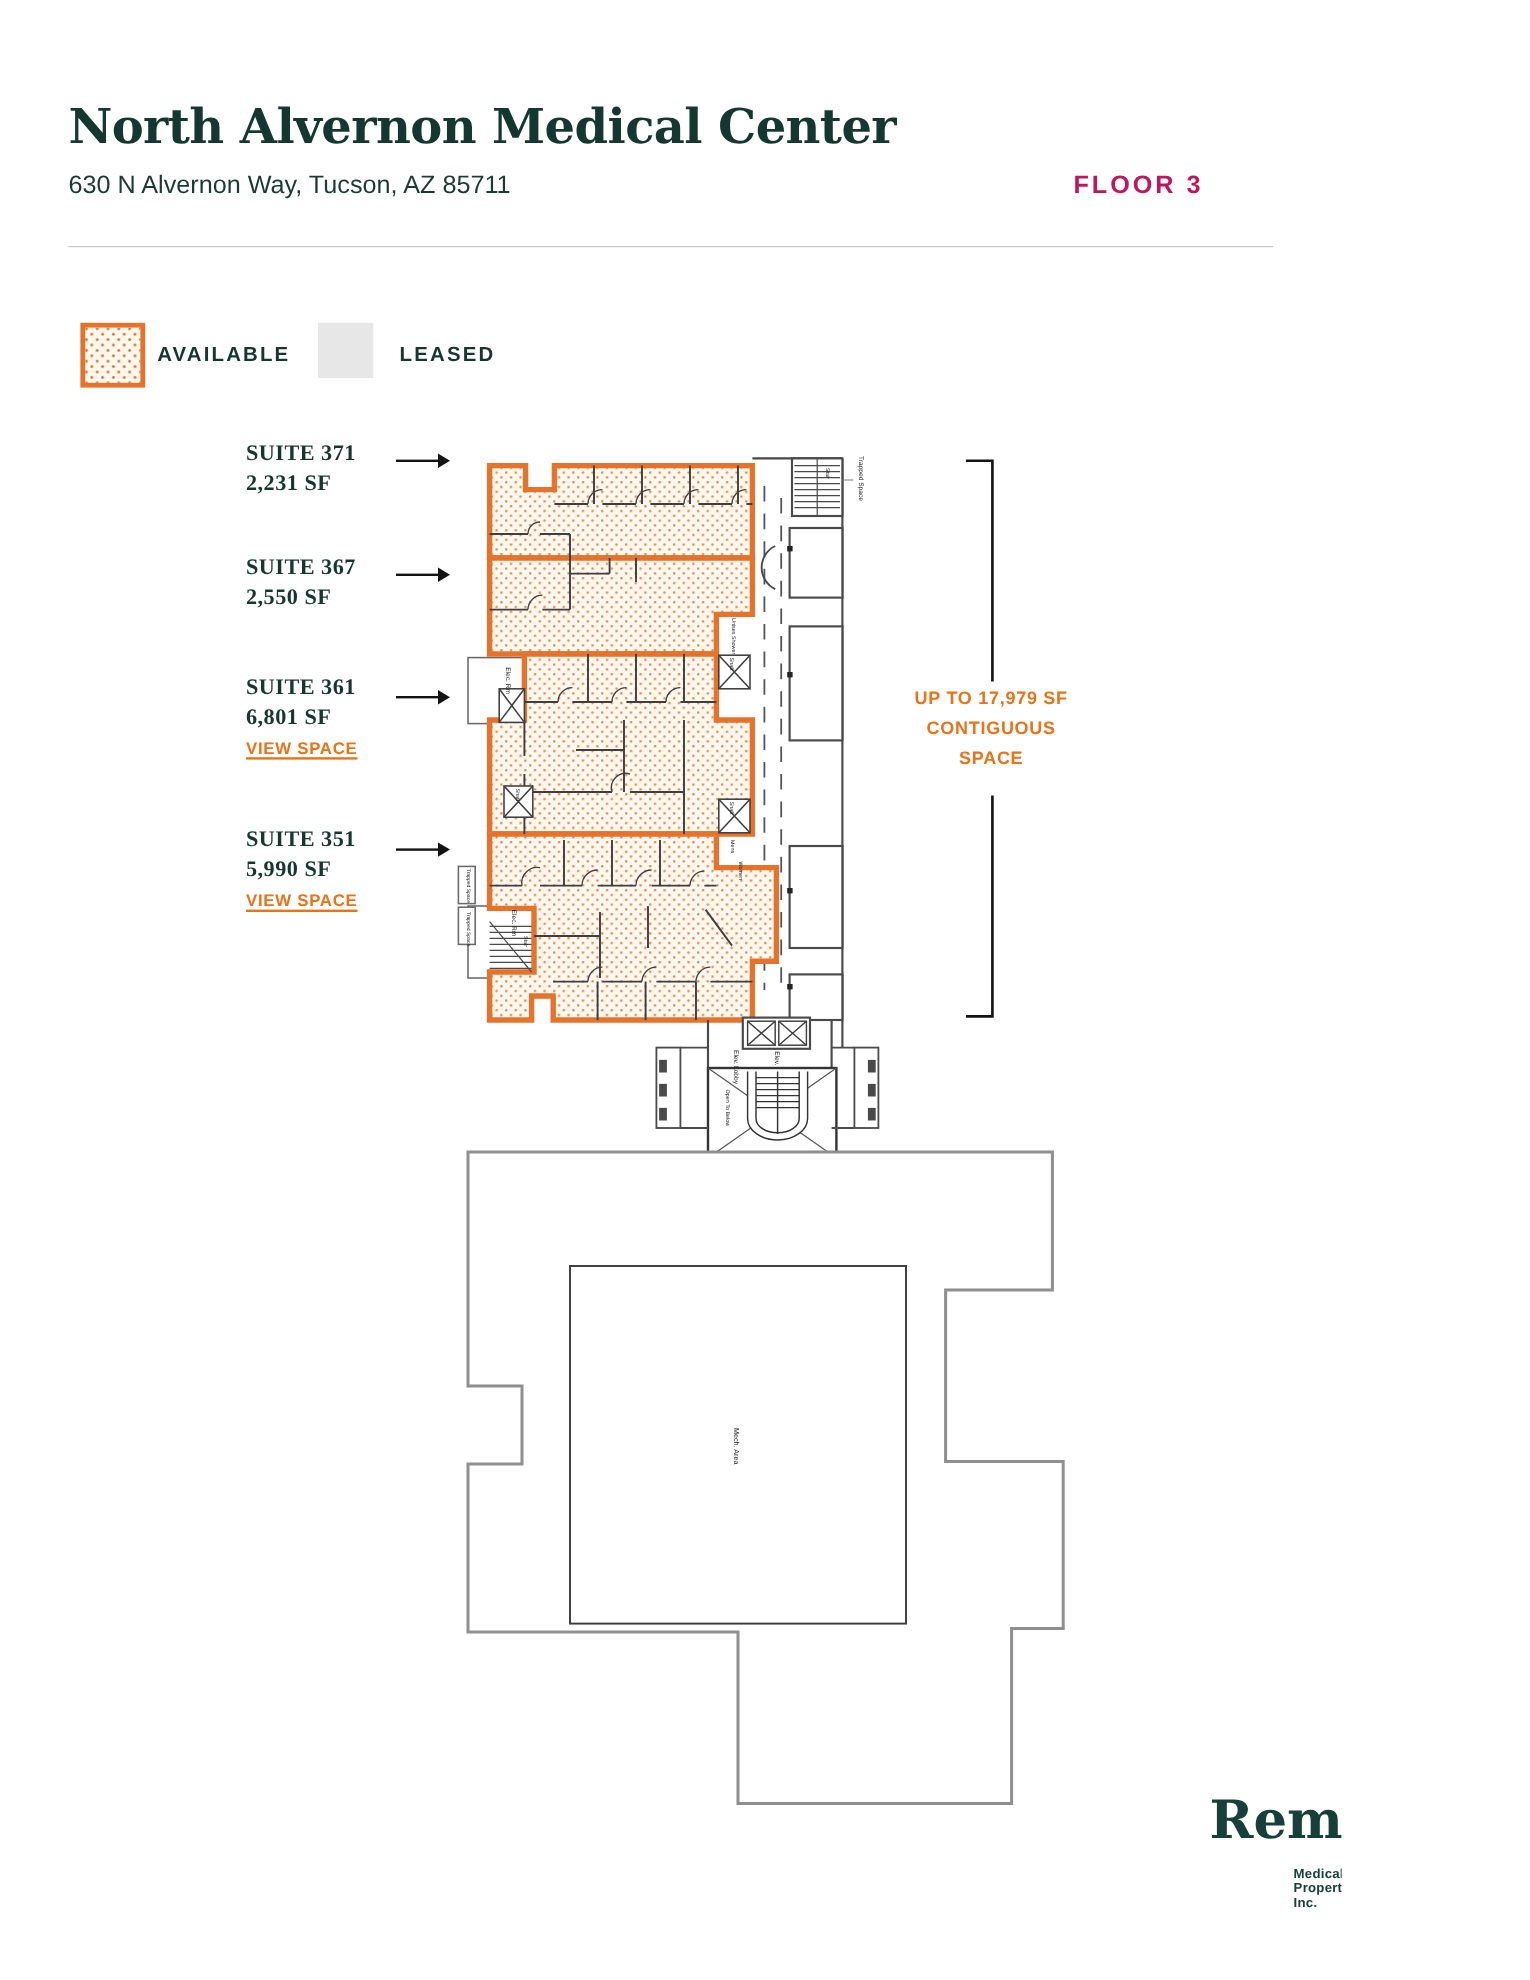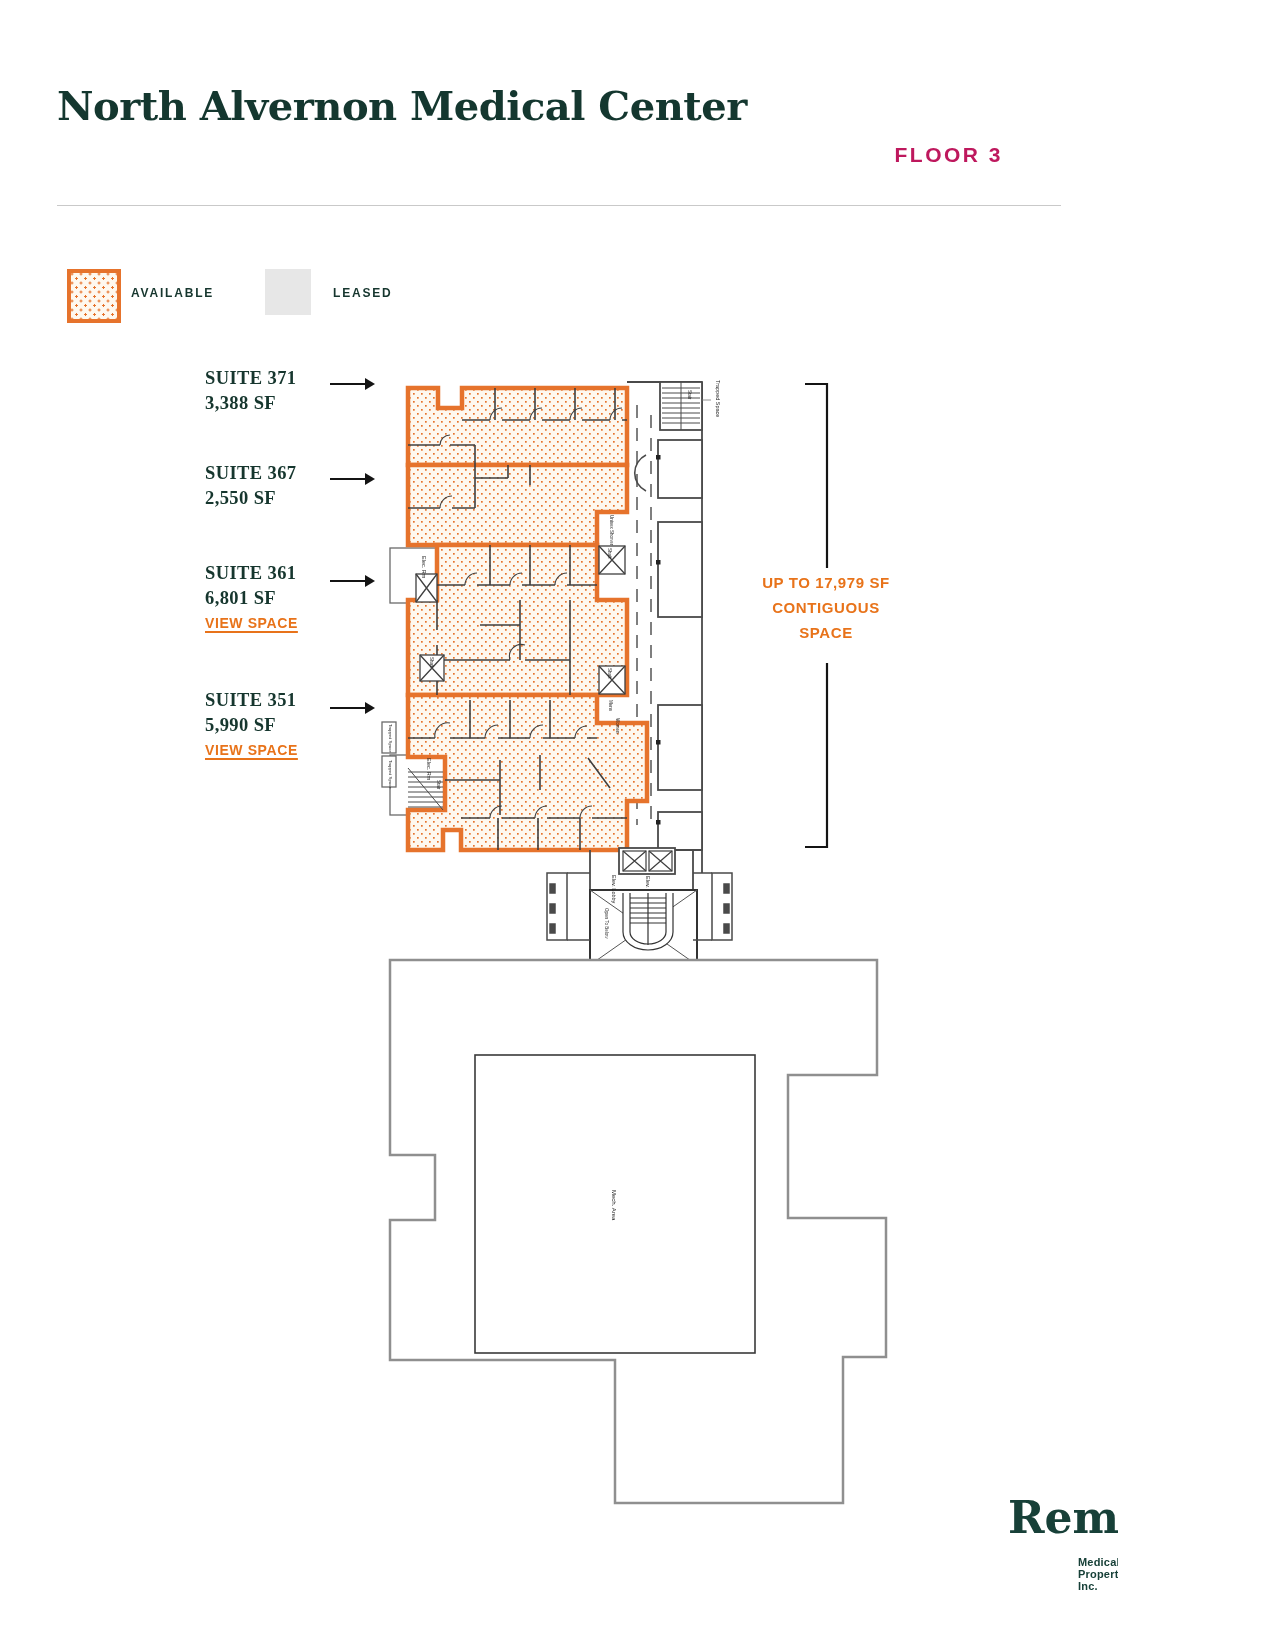--- a/index.html
+++ b/index.html
@@ -12,21 +12,21 @@
   .floor{position:absolute;right:115px;top:143px;font-size:21px;font-weight:bold;
          letter-spacing:2.5px;color:#be185d;}
   .rule{position:absolute;left:57px;right:57px;top:205px;height:1px;background:#c9c9c9;}
   
   .swatch{position:absolute;width:46px;height:46px;}
   .swatch.avail{left:67px;top:269px;border:4px solid #E6732C;background-color:#FEF8EF;
     background-image:radial-gradient(#E6732C 1.1px,transparent 1.2px),
                      radial-gradient(#E6732C 1.1px,transparent 1.2px);
     background-size:9px 9px;background-position:1px 1px,5.5px 5.5px;}
   .swatch.leased{left:265px;top:269px;background:#E7E7E7;border:0;}
-  .legend-label{position:absolute;font-size:12px;font-weight:bold;letter-spacing:1.8px;color:#16362E;}
+  .legend-label{position:absolute;font-size:17px;font-weight:bold;letter-spacing:1.8px;color:#16362E;}
   .legend-label.l1{left:131px;top:286px;}
   .legend-label.l2{left:333px;top:286px;}
   
   .suite{position:absolute;left:205px;}
   .suite .nm,.suite .ar{font-size:18.5px;font-weight:bold;letter-spacing:.4px;line-height:25px;color:#16362E;font-family:Liberation Serif, serif;}
   .view{display:inline-block;margin-top:4px;font-size:14px;font-weight:bold;letter-spacing:.6px;
         color:#E8731A;text-decoration:underline;text-underline-offset:3px;text-decoration-thickness:2px;cursor:pointer;}
   .suite-arrow{position:absolute;width:36px;height:2px;background:#141414;}
   .suite-arrow:after{content:'';position:absolute;right:-9px;top:-5px;border-left:10px solid #141414;
         border-top:6px solid transparent;border-bottom:6px solid transparent;}
@@ -39,31 +39,32 @@
   .logo-tag{position:absolute;left:1066px;top:1556px;font-size:11px;font-weight:bold;color:#174038;letter-spacing:.2px;padding-left:12px;}
   .logo-mark{position:absolute;left:1182px;top:1484px;}
   svg text{font-family:"Liberation Sans",sans-serif;}
 </style>
 </head>
 <body>
 
 <div id="page">
 
   <div class="title">North Alvernon Medical Center</div>
+  <div class="address">630 N Alvernon Way, Tucson, AZ 85711</div>
   <div class="floor">FLOOR 3</div>
   <div class="rule"></div>
 
   <div class="swatch avail"></div>
   <div class="legend-label l1">AVAILABLE</div>
   <div class="swatch leased"></div>
   <div class="legend-label l2">LEASED</div>
 
   <div class="suite" style="top:366px">
     <div class="nm">SUITE 371</div>
-    <div class="ar">3,388 SF</div>
+    <div class="ar">2,231 SF</div>
   </div>
   <div class="suite" style="top:461px">
     <div class="nm">SUITE 367</div>
     <div class="ar">2,550 SF</div>
   </div>
   <div class="suite" style="top:561px">
     <div class="nm">SUITE 361</div>
     <div class="ar">6,801 SF</div>
     <a class="view">VIEW SPACE</a>
   </div>

